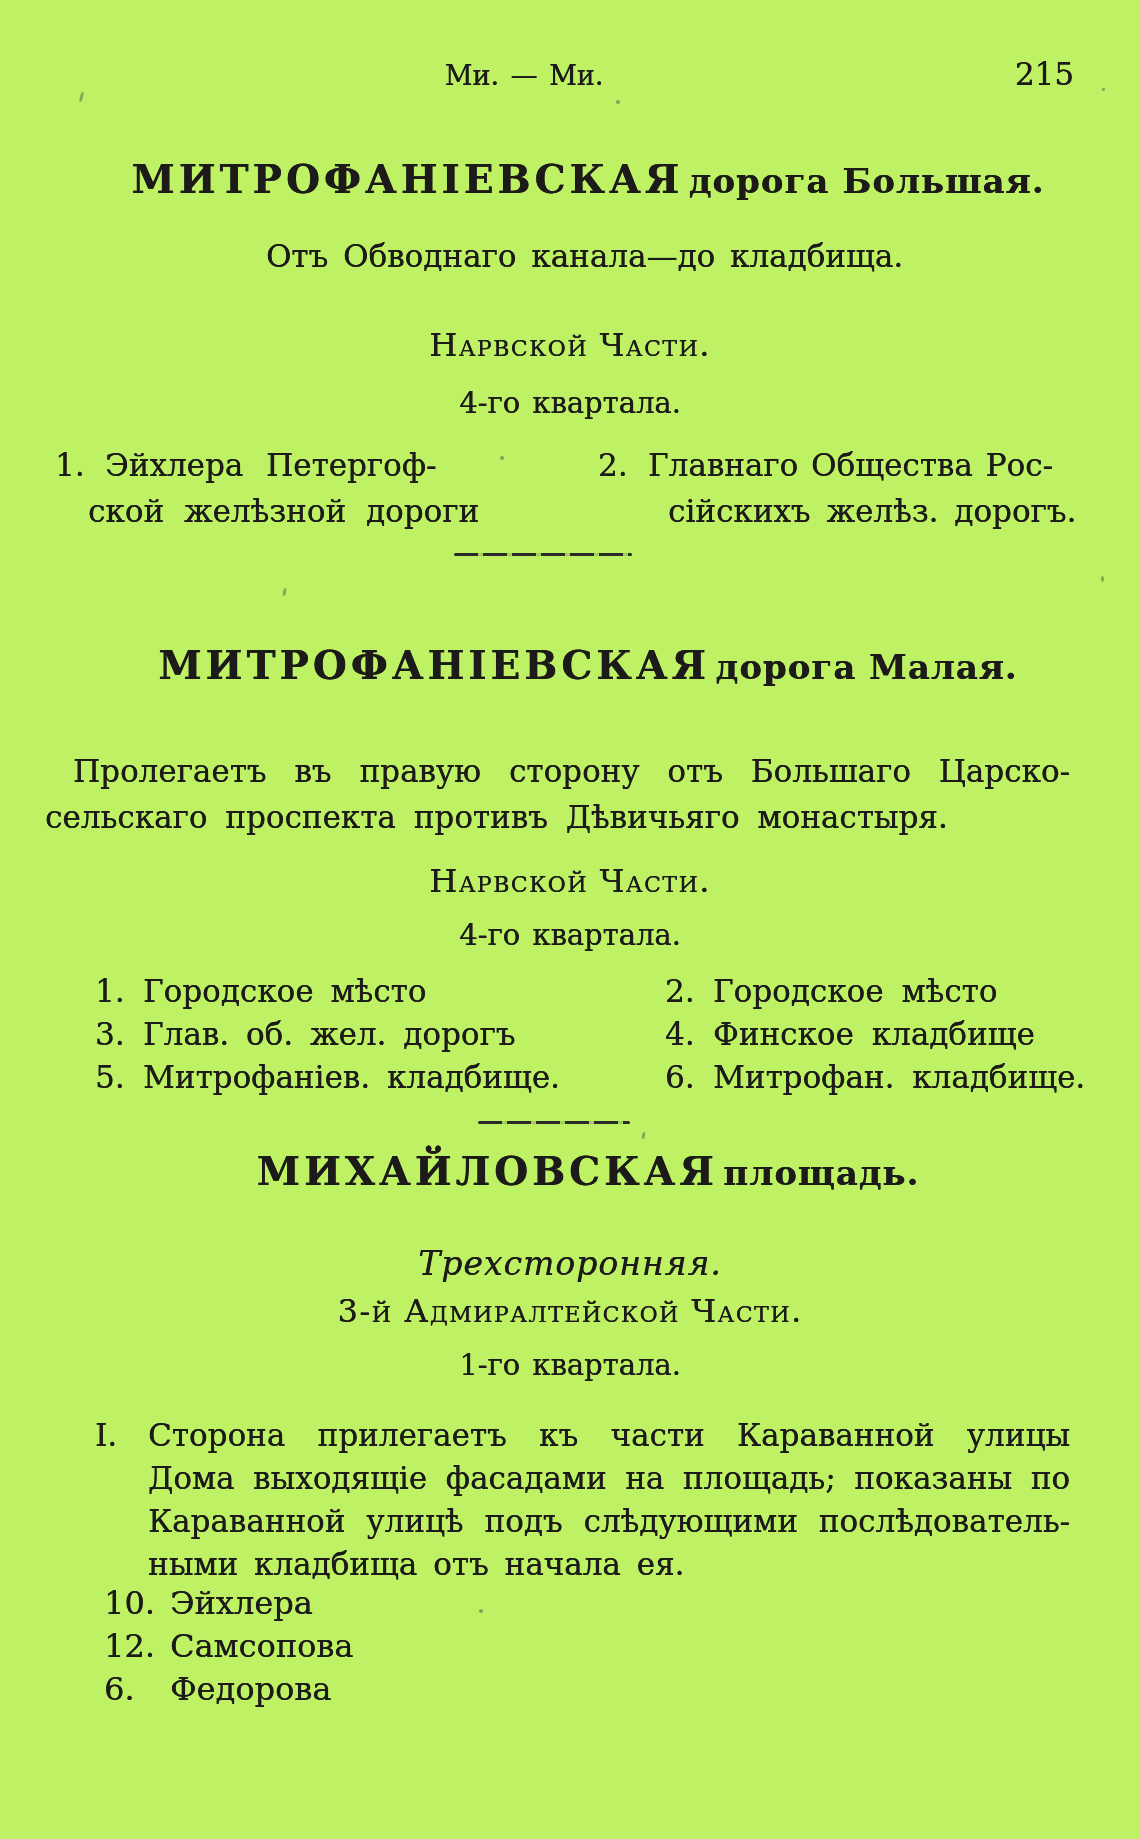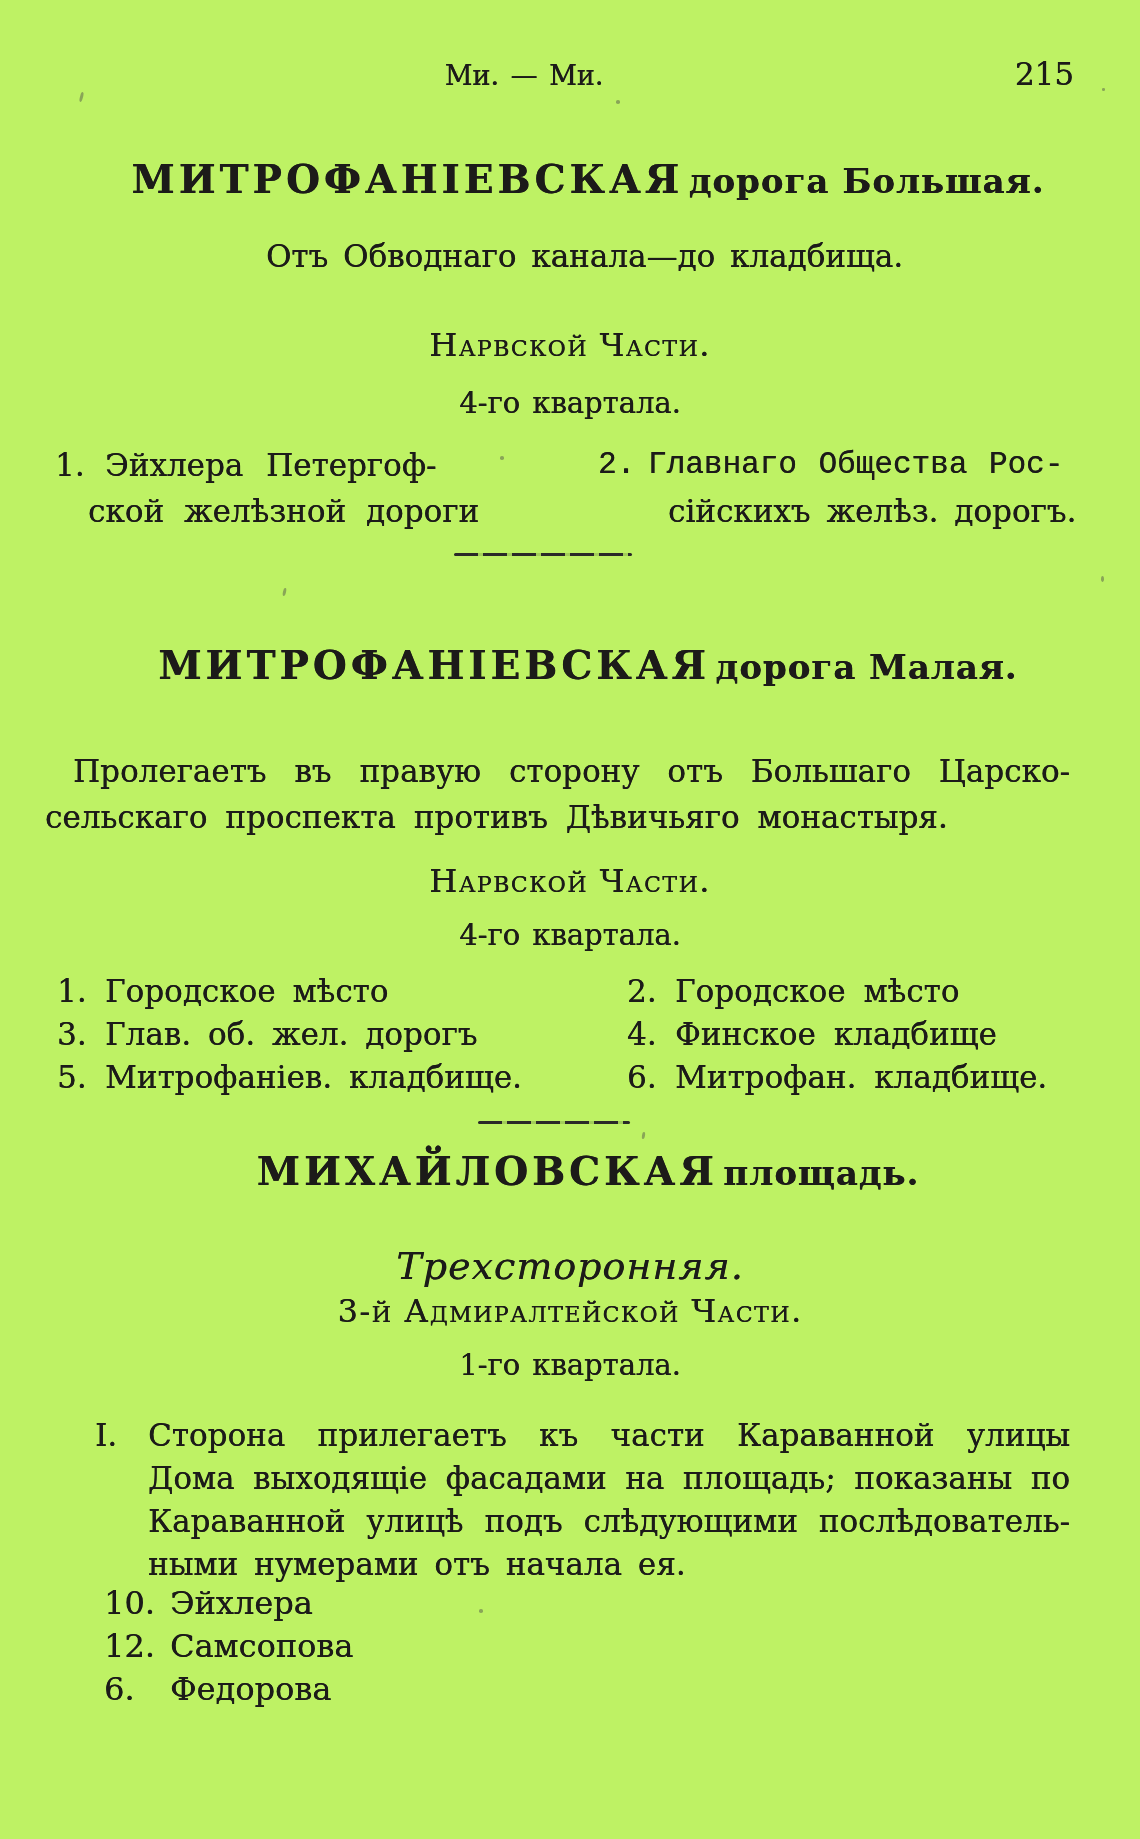--- a/index.html
+++ b/index.html
@@ -32,47 +32,47 @@
   .s1-district { top:326px; }
   .s1-quarter  { top:386px; }
 
   .twocol { top:442px; font-size:31px; line-height:46px; }
   .tc-col { position:absolute; top:0; }
   .tc-col1 { left:55px;  width:490px; }
   .tc-col2 { left:598px; width:510px; }
   .tc-num { display:inline-block; width:50px; }
   .tc-col1 .l1 { word-spacing:13px; }
   .tc-col1 .l2 { padding-left:33px; word-spacing:10px; }
-  .tc-col2 .l1 { word-spacing:3px;font-family:Liberation Mono, monospace; }
+  .tc-col2 .l1 { word-spacing:3px; }
   .tc-col2 .l2 { padding-left:70px; word-spacing:6px; }
 
   .divider { position:absolute; height:3px;
     background:repeating-linear-gradient(90deg,#2a2a28 0 24px, rgba(42,42,40,.18) 24px 29px);
     border-radius:2px; }
   .divider-1 { top:553px; left:454px; width:178px; }
   .divider-2 { top:1121px; left:478px; width:152px; }
 
   .s2-title { top:642px; }
   .s2-para { top:748px; left:45px; right:70px; font-size:31px; line-height:46px; }
   .s2-para .pl1 { padding-left:28px; text-align:justify; text-align-last:justify; }
   .s2-para .pl2 { word-spacing:8px; }
   .s2-district { top:862px; }
   .s2-quarter  { top:918px; }
 
   .rows { top:970px; font-size:31px; line-height:43px; }
   .row { display:flex; }
   .cell { white-space:nowrap; }
-  .cell-left  { width:627px; padding-left:57px; }
+  .cell-left  { width:627px; padding-left:57px;margin-left:38px; }
   .cell-right { flex:1; }
   .row-num { display:inline-block; width:48px; }
   .cell-left  .row-text { word-spacing:7px; }
   .cell-right .row-text { word-spacing:8px; }
 
   .s3-title { top:1148px; }
-  .s3-shape { top:1244px; font-style:italic; font-size:38px; letter-spacing:1px; }
+  .s3-shape { top:1244px; font-style:italic; font-size:33px; letter-spacing:1px; }
   .s3-district { top:1292px; }
   .s3-quarter  { top:1348px; }
 
   .note { top:1414px; left:0; right:70px; padding-left:148px;
           font-size:31px; line-height:43px; }
   .note-num { position:absolute; left:95px; top:0; }
   .note-line-just { text-align:justify; text-align-last:justify; }
   .note-line-last { word-spacing:6px; }
 
   .houses { top:1582px; padding-left:62px; font-size:32px; line-height:43px; }
@@ -143,21 +143,21 @@
   </div>
   <div class="abs center s3-shape">Трехсторонняя.</div>
   <div class="abs center district sc s3-district">3-й Адмиралтейской Части.</div>
   <div class="abs center quarter s3-quarter">1-го квартала.</div>
 
   <div class="abs note">
     <span class="note-num">I.</span>
     <div class="note-line-just">Сторона прилегаетъ къ части Караванной улицы</div>
     <div class="note-line-just">Дома выходящіе фасадами на площадь; показаны по</div>
     <div class="note-line-just">Караванной улицѣ подъ слѣдующими послѣдователь-</div>
-    <div class="note-line-last">ными нумерами отъ начала ея.</div>
+    <div class="note-line-last">ными кладбища отъ начала ея.</div>
   </div>
 
   <div class="abs houses">
     <div><span class="house-num">10.</span><span>Эйхлера</span></div>
     <div><span class="house-num">12.</span><span>Самсопова</span></div>
     <div><span class="house-num">6.</span><span>Федорова</span></div>
   </div>
 
   <div class="mark" style="left:80px;  top:92px;  width:3px; height:10px; transform:rotate(14deg);"></div>
   <div class="mark" style="left:616px; top:100px; width:4px; height:4px;"></div>

